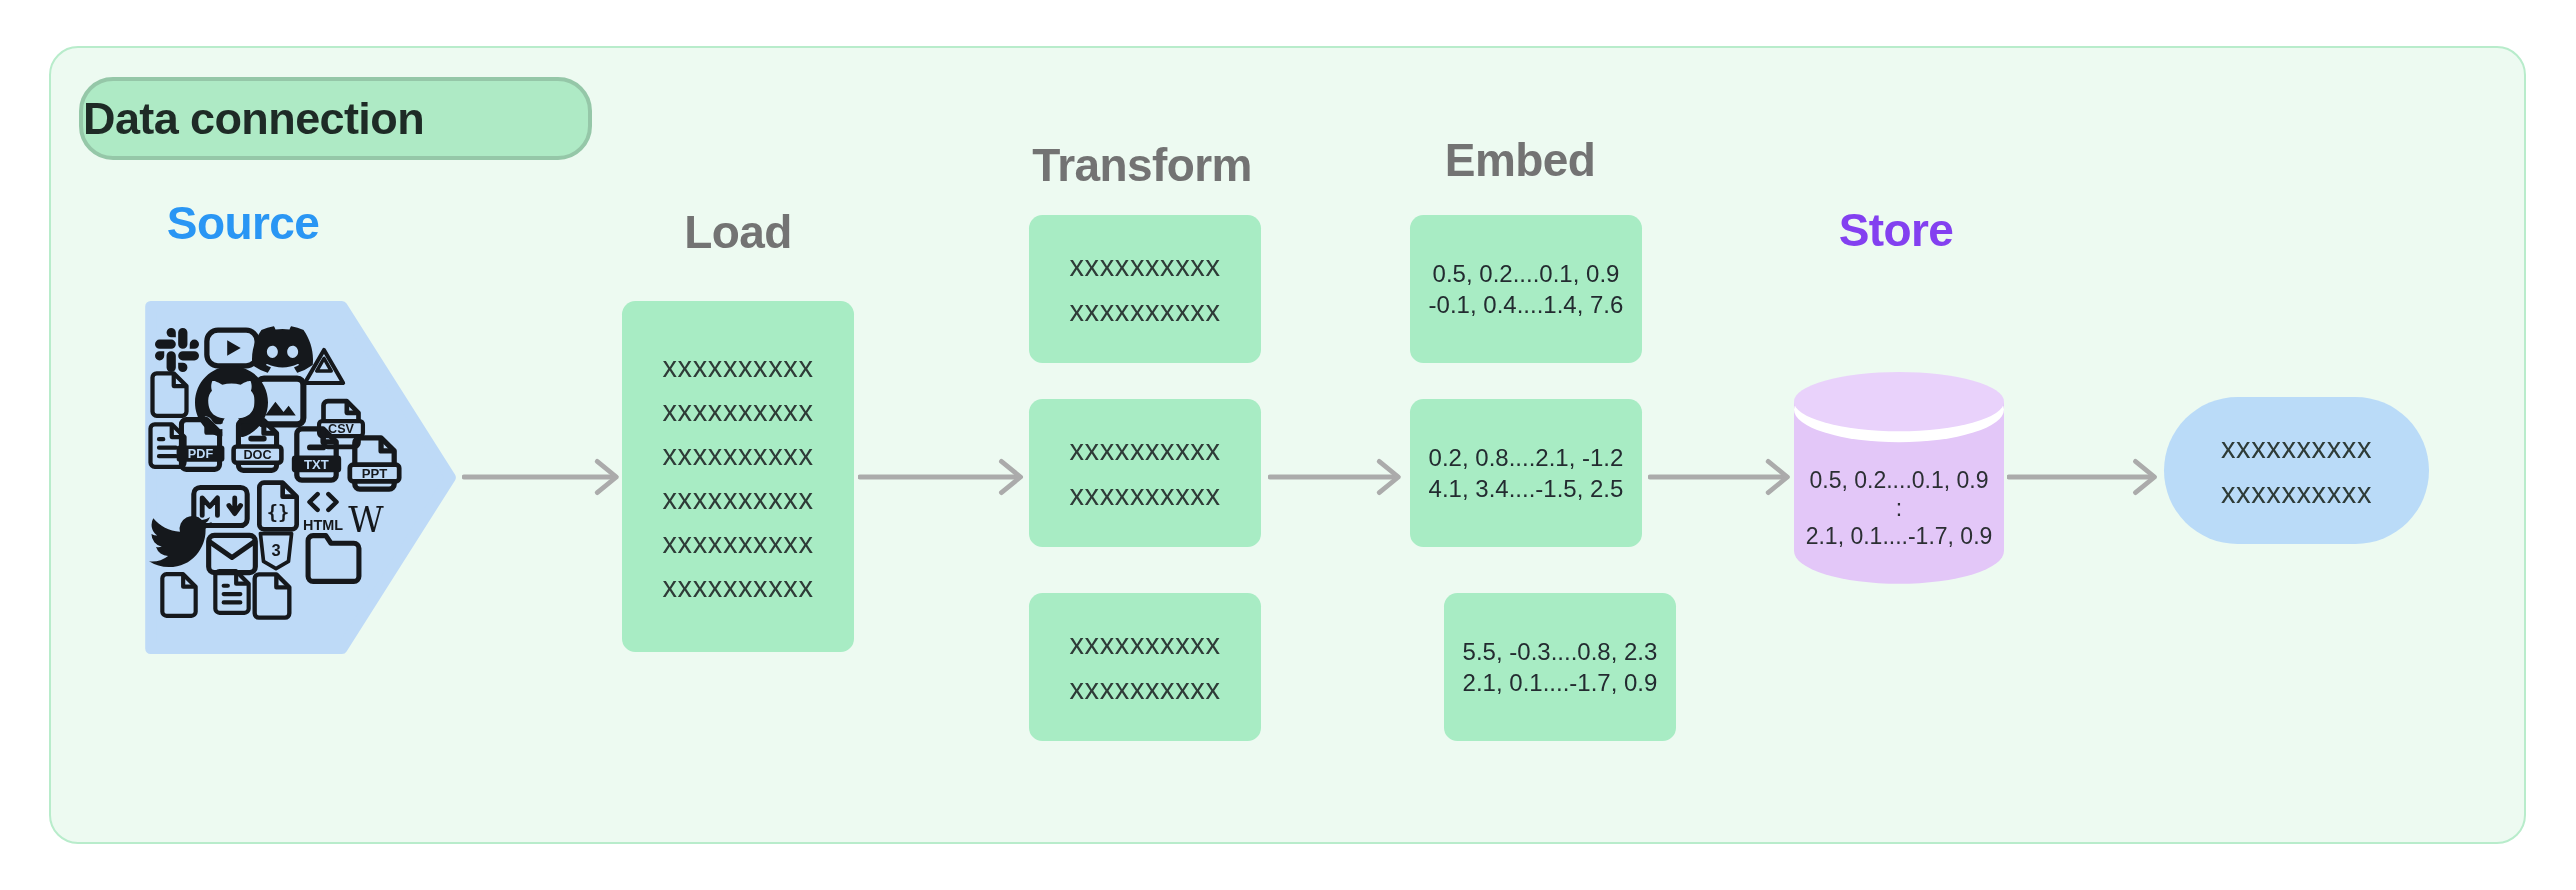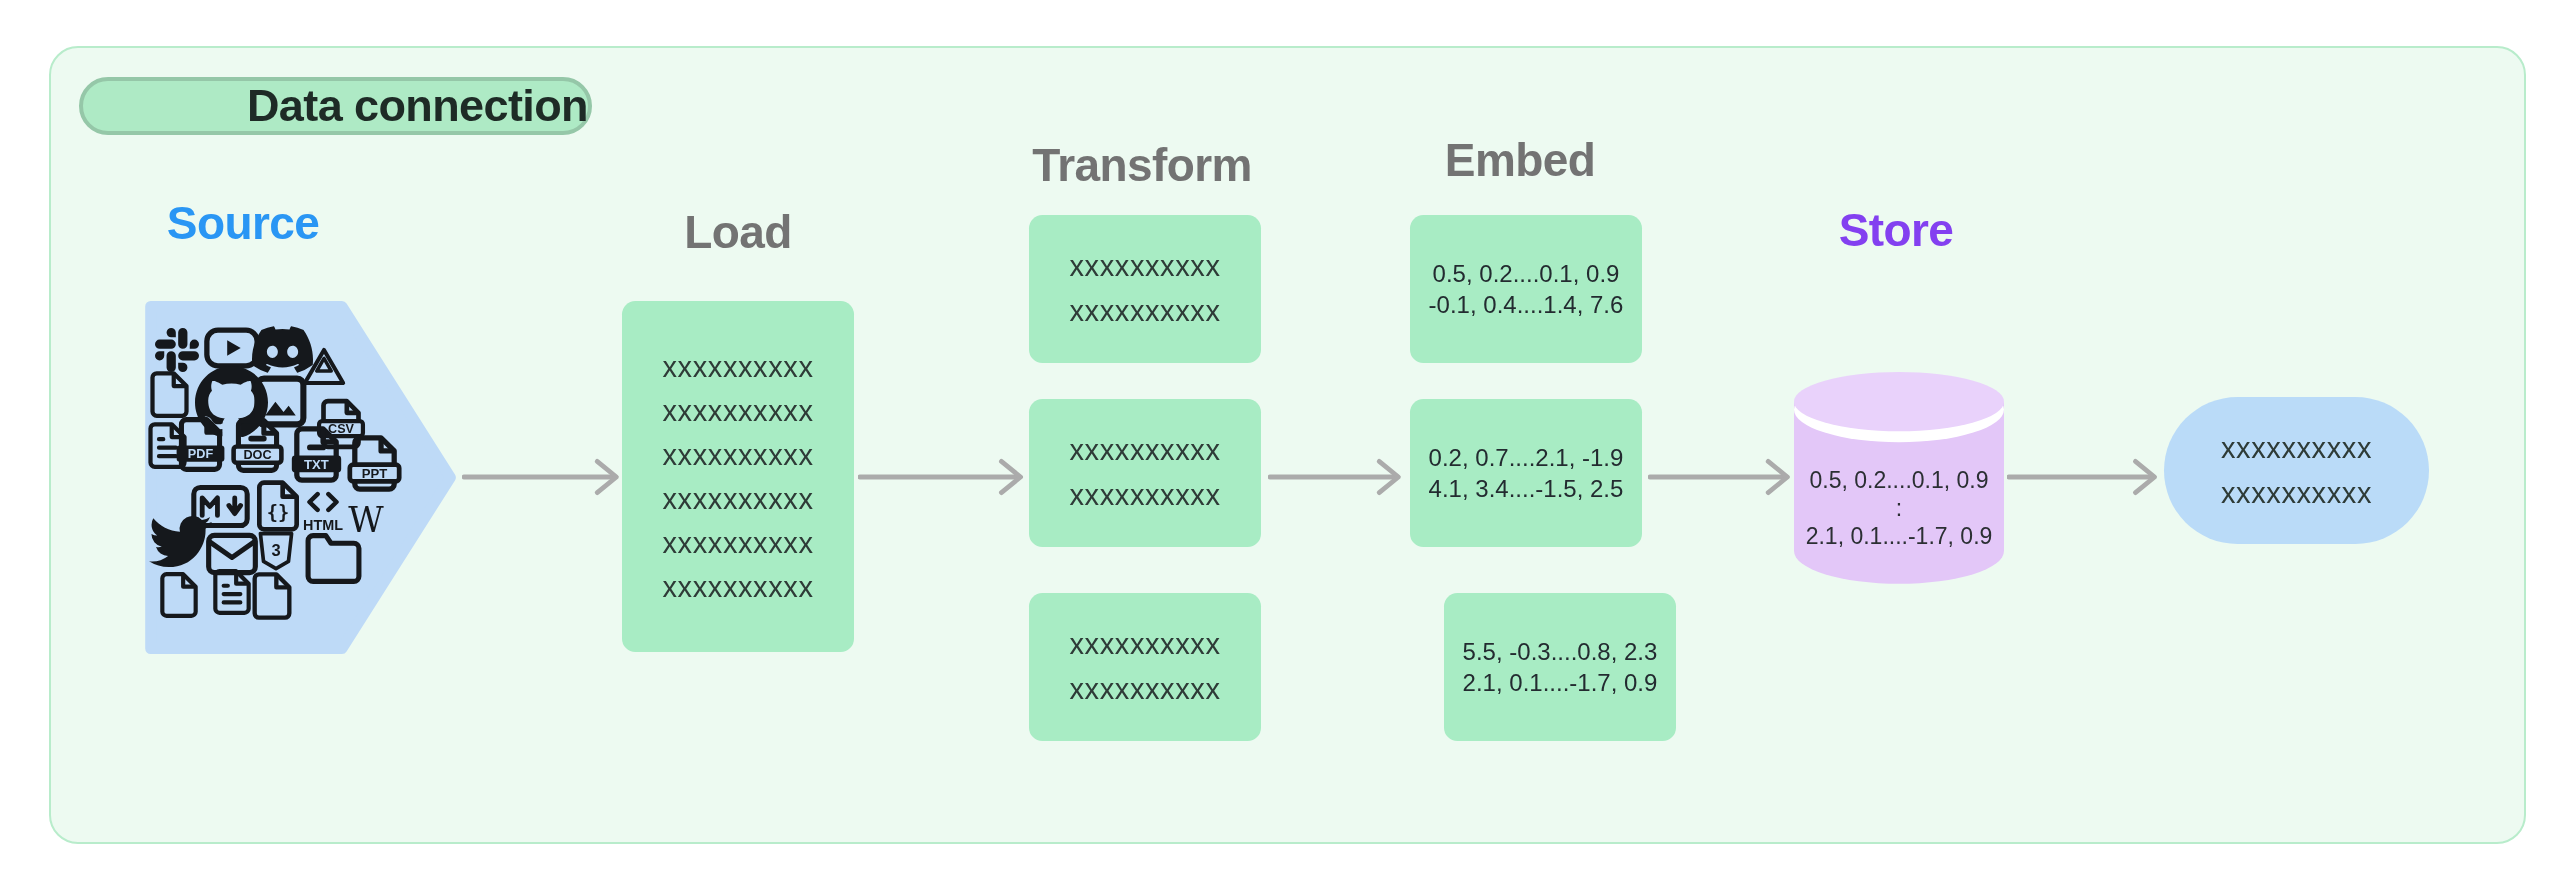--- a/index.html
+++ b/index.html
@@ -6,23 +6,23 @@
   html, body { background: #ffffff; }
   body { width: 2576px; height: 891px; font-family: "Liberation Sans", sans-serif; }
   #canvas { position: relative; width: 2576px; height: 891px; overflow: hidden; }
 
   .frame {
     position: absolute; left: 49px; top: 46px; width: 2477px; height: 798px;
     background: #edfaf1; border: 2.4px solid #b8eccb; border-radius: 29px;
   }
 
   .title-badge {
-    position: absolute; left: 79px; top: 77px; width: 513px; height: 58px;
+    position: absolute; left: 79px; top: 77px; width: 513px; height: 83px;
     background: #aeeac5; border: 4.8px solid #95c7a8; border-radius: 34px;
-    display: flex; align-items: center; justify-content: flex-end;
+    display: flex; align-items: center; justify-content: flex-start;
   }
   .title-badge span {
     font-size: 45px; font-weight: 700; color: #1e2b26; letter-spacing: -0.6px;
   }
 
   .stage-label {
     position: absolute; transform: translate(-50%, -50%);
     font-size: 46px; font-weight: 700; letter-spacing: -0.6px; white-space: nowrap;
   }
   .lbl-blue   { color: #2a96f4; }
@@ -293,21 +293,21 @@
   <div class="gbox" style="left:1029px; top:593px; height:148px;">
     <span class="x2line">xxxxxxxxxx</span>
     <span class="x2line">xxxxxxxxxx</span>
   </div>
 
   <div class="gbox" style="left:1410px; top:215px; height:148px;">
     <span class="numline">0.5, 0.2....0.1, 0.9</span>
     <span class="numline">-0.1, 0.4....1.4, 7.6</span>
   </div>
   <div class="gbox" style="left:1410px; top:399px; height:148px;">
-    <span class="numline">0.2, 0.7....2.1, -1.9</span>
+    <span class="numline">0.2, 0.8....2.1, -1.2</span>
     <span class="numline">4.1, 3.4....-1.5, 2.5</span>
   </div>
   <div class="gbox" style="left:1410px; top:593px; height:148px;margin-left:34px;">
     <span class="numline">5.5, -0.3....0.8, 2.3</span>
     <span class="numline">2.1, 0.1....-1.7, 0.9</span>
   </div>
 
   <svg class="abs" style="left:1794px; top:372px;" width="210" height="213" viewBox="0 0 347 352">
     <path d="M0 50 L0 296 A173.5 54 0 0 0 347 296 L347 50 Z" fill="#e3c7f8"></path>
     <ellipse cx="173.5" cy="62" rx="173.5" ry="54" fill="#ffffff"></ellipse>

